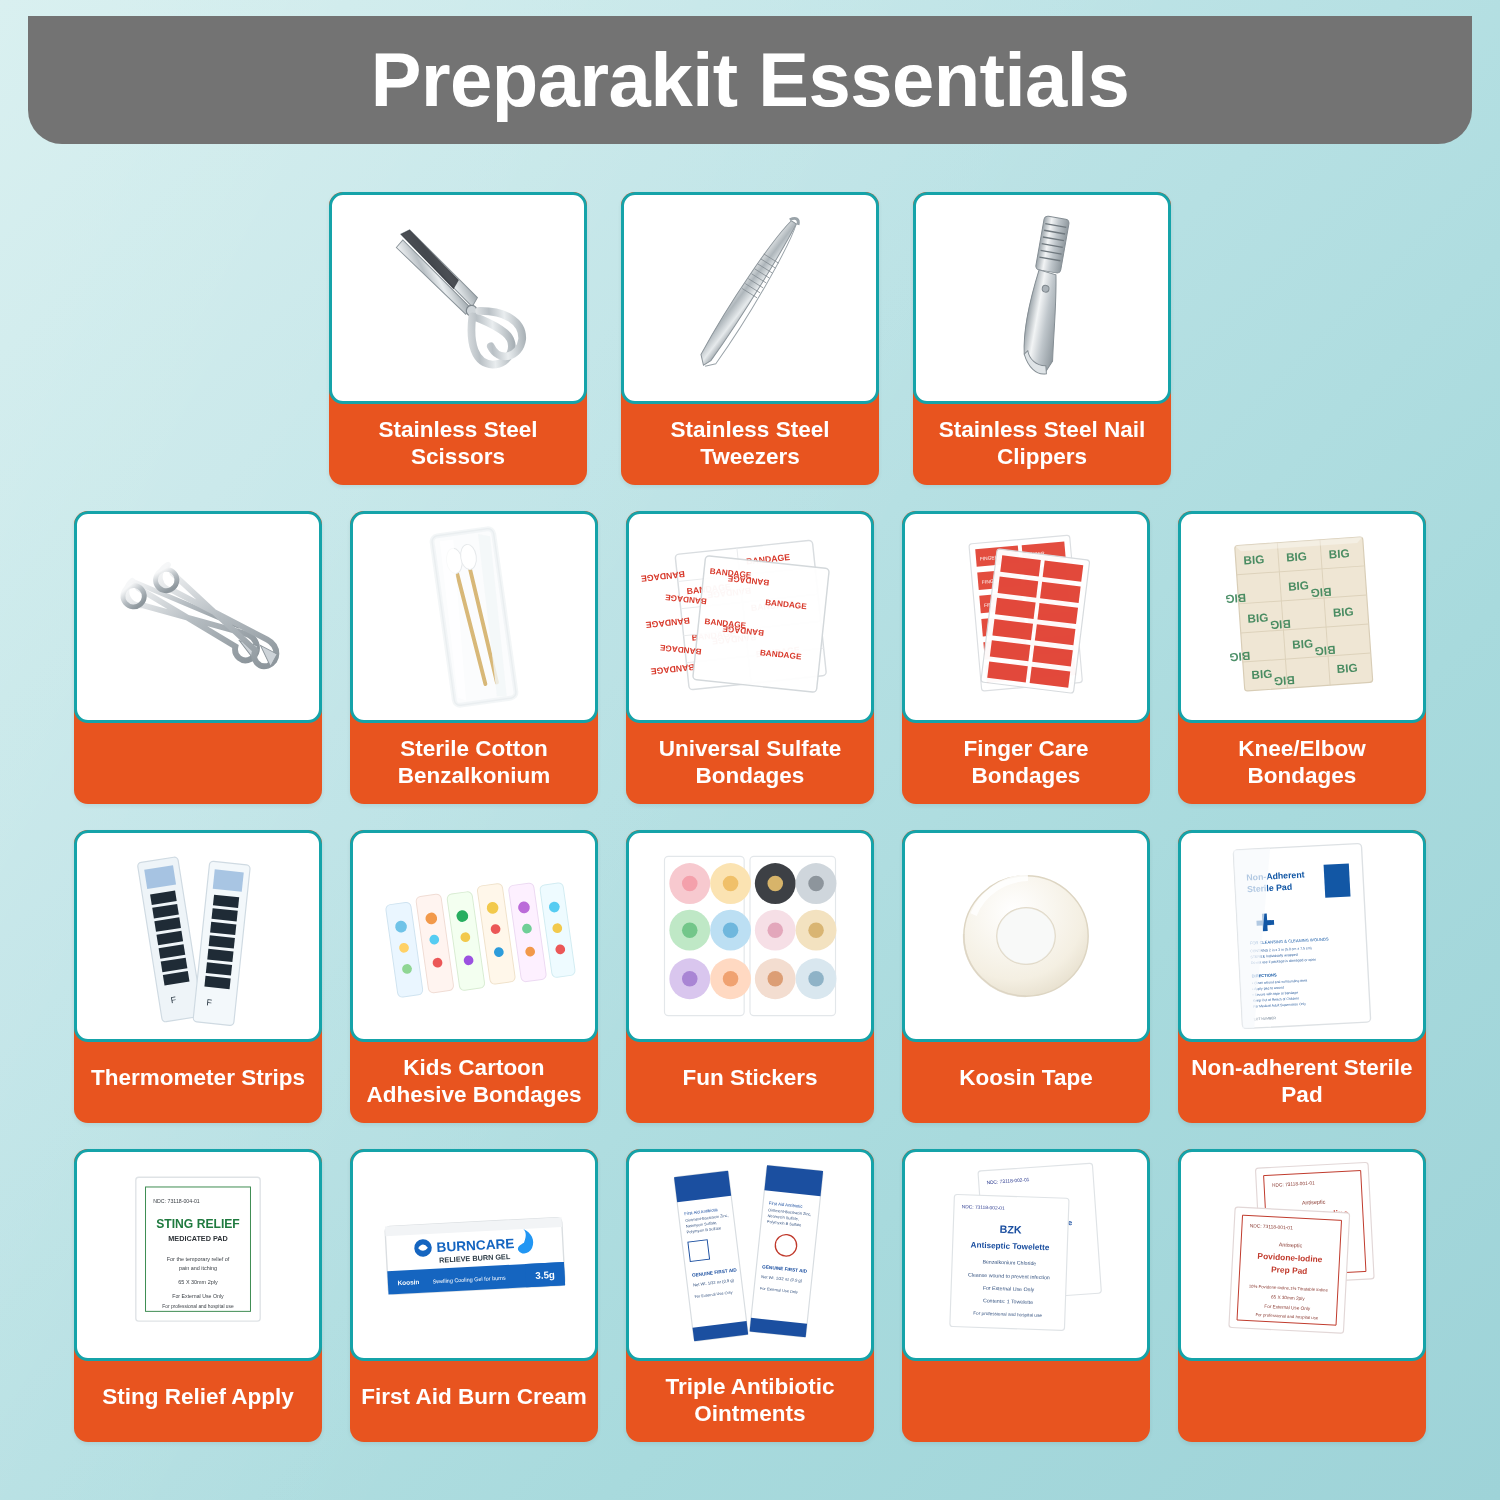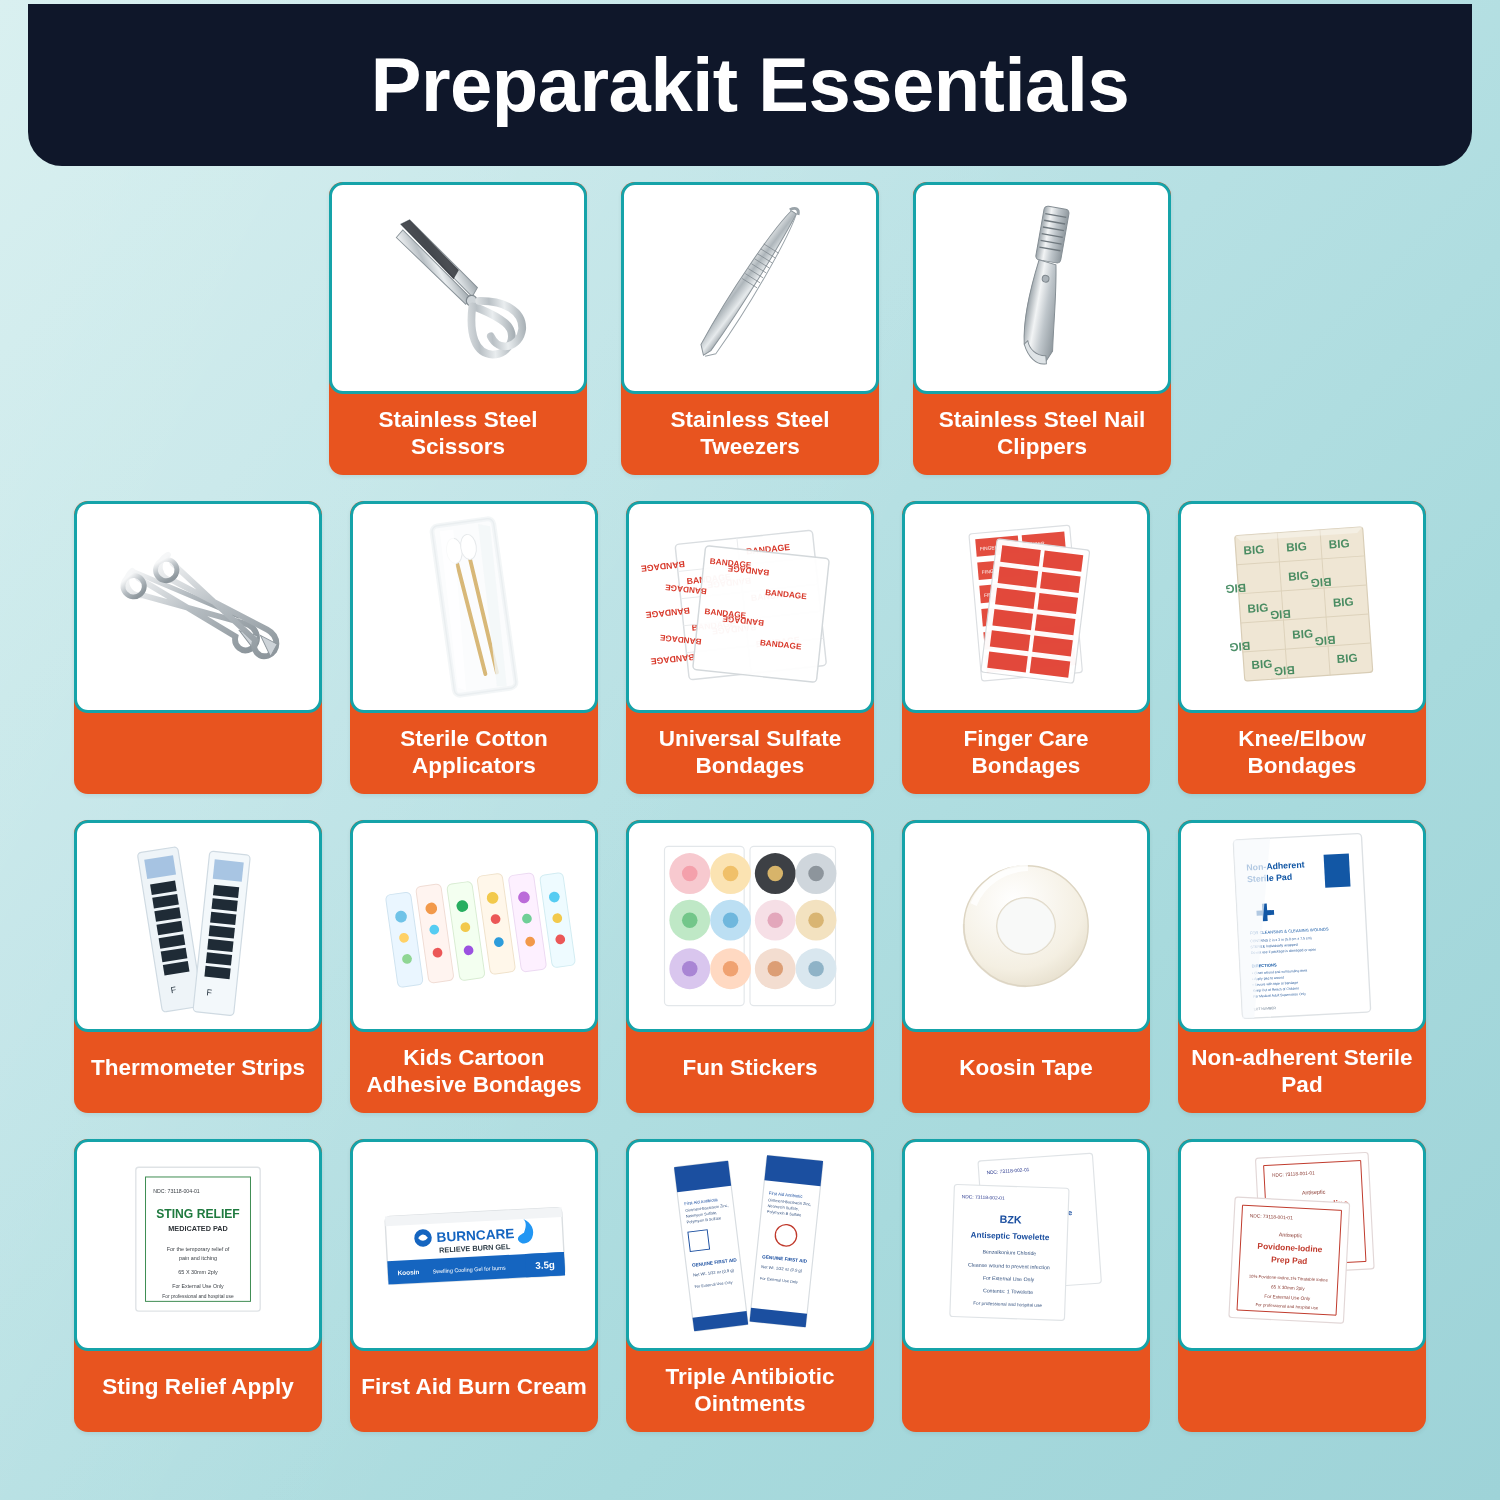--- a/index.html
+++ b/index.html
@@ -15,36 +15,36 @@
   }
   
   .bg-sheen {
     position: absolute; inset: 0;
     background: linear-gradient(118deg, rgba(255,255,255,0.22) 0%, rgba(255,255,255,0.10) 28%, rgba(255,255,255,0) 52%);
     pointer-events: none;
   }
 
   .header {
     position: relative;
-    margin: 4px 28px 0 28px;
-    background: #0f172a;
+    margin: 16px 28px 0 28px;
+    background: #737373;
     border-radius: 0 0 34px 34px;
-    height: 162px;
+    height: 128px;
     display: flex; align-items: center; justify-content: center;
   }
   .header h1 {
     color: #ffffff;
     font-size: 76px;
     font-weight: bold;
     letter-spacing: -0.5px;
     line-height: 1;
     text-align: center;
   }
 
-  .grid-wrap { position: relative; padding: 16px 44px 0 44px; }
+  .grid-wrap { position: relative; padding: 48px 44px 0 44px; }
 
   .row {
     display: flex;
     justify-content: center;
     gap: 28px;
     margin-bottom: 26px;
   }
   .row.row-3 { gap: 34px; }
 
   .card {
@@ -226,21 +226,21 @@
             <line x1="112" y1="50" x2="126" y2="176" stroke="#d8b878" stroke-width="4" stroke-linecap="round"></line>
             <line x1="126" y1="48" x2="138" y2="176" stroke="#d8b878" stroke-width="4" stroke-linecap="round"></line>
             <ellipse cx="112" cy="46" rx="8" ry="13" fill="#ffffff" stroke="#e6e9eb" stroke-width="1"></ellipse>
             <ellipse cx="127" cy="44" rx="8" ry="13" fill="#ffffff" stroke="#e6e9eb" stroke-width="1"></ellipse>
 
             <path d="M100 24 L114 24 L104 190 L96 186 Z" fill="#ffffff" opacity="0.75"></path>
             <path d="M140 22 L152 26 L146 192 L136 190 Z" fill="#f3f6f8" opacity="0.8"></path>
           </g>
         </svg>
       </div>
-      <div class="caption two-line">Sterile Cotton Applicators</div>
+      <div class="caption two-line">Sterile Cotton Benzalkonium</div>
     </div>
 
     <div class="card">
       <div class="thumb">
         <svg class="ill" viewBox="0 0 248 212">
           <g>
             <g transform="rotate(-6 124 106)">
               <rect x="54" y="34" width="142" height="140" rx="4" fill="#ffffff" stroke="#d9dde0" stroke-width="1.5"></rect>
               <g fill="#d83a2c" font-family="Liberation Sans, sans-serif" font-size="9" font-weight="bold">
                 <text x="62" y="52" transform="rotate(180 62 52)">BANDAGE</text>

